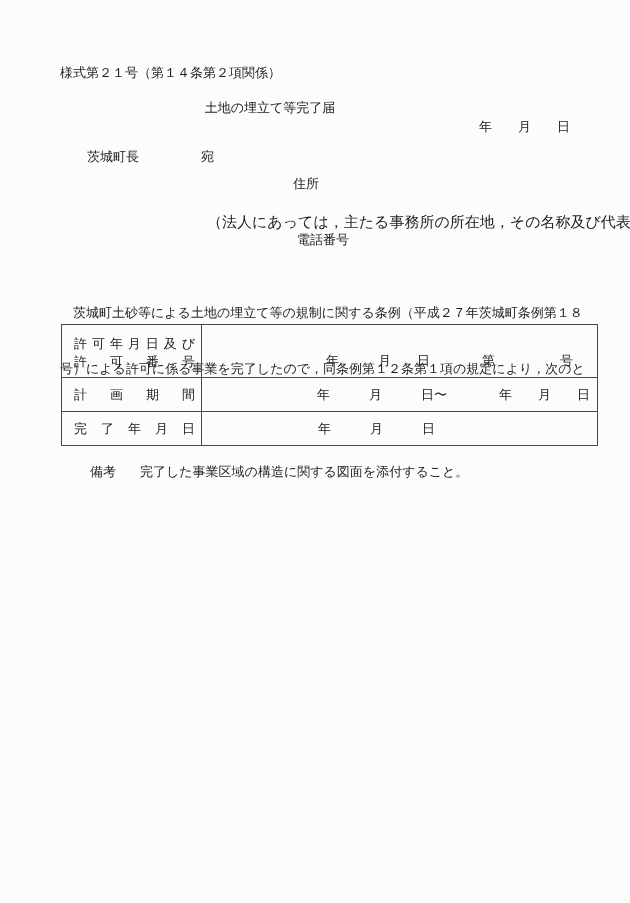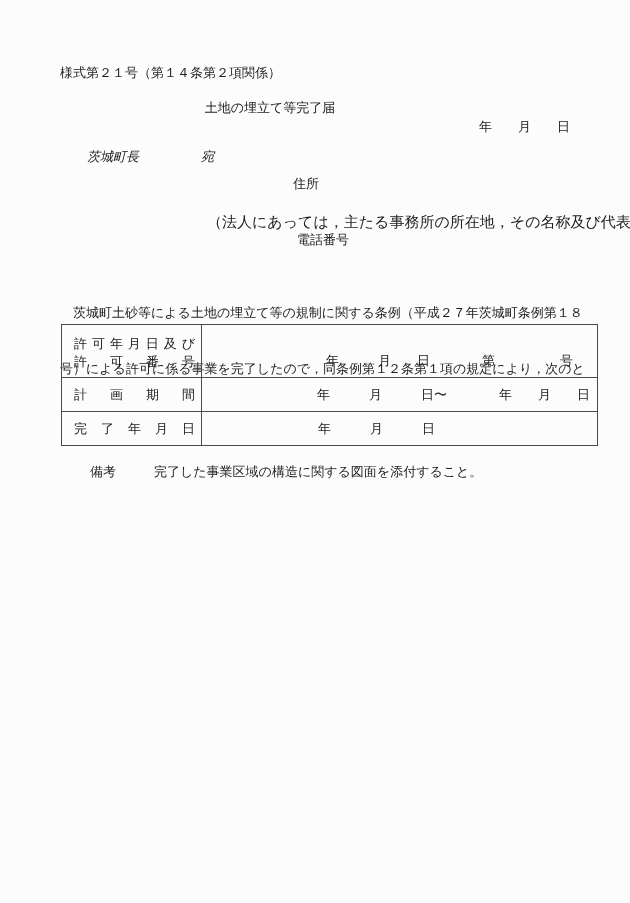--- a/index.html
+++ b/index.html
@@ -13,21 +13,21 @@
     font-size: 13px;
     line-height: 1;
     color: #1c1c1c;
     overflow: hidden;
   }
   .abs { position: absolute; white-space: pre; }
 
   .form-number    { left: 60px;  top: 66px; }
   .doc-title      { left: 0; top: 101px; width: 540px; text-align: center; white-space: pre; }
   .date-line      { left: 479px; top: 120px; }
-  .addressee      { left: 74px;  top: 137px; font-style: italic; }
+  .addressee      { left: 74px;  top: 137px; }
   .addressee-suffix { margin-left: 62px; }
 
   .address-label  { left: 293px; top: 177px; }
   .declarant-line { left: 253px; top: 196px; }
   .name-label     { margin-left: 16px; }
   .corporate-note { left: 207px; top: 215px; font-size: 15px; }
   .phone-label    { left: 297px; top: 233px; }
 
   .body-par { left: 60px; top: 268px; line-height: 18.5px; }
   .body-par div { white-space: pre; font-family: Liberation Mono, monospace; }
@@ -58,21 +58,21 @@
     display: flex;
     align-items: center;
     white-space: pre;
     overflow: hidden;
   }
   .t-row-1 .t-value-cell { align-items: flex-end; padding-bottom: 10px; padding-left: 124px; }
   .t-row-2 .t-value-cell { padding-left: 115px; }
   .t-row-3 .t-value-cell { padding-left: 116px; }
 
   .remarks { left: 77px; top: 452px; }
-  .remarks-text { margin-left: 38px; }
+  .remarks-text { margin-left: 24px; }
 </style>
 </head>
 <body>
 
 <div class="page">
 
   <div class="abs form-number">様式第２１号（第１４条第２項関係）</div>
 
   <div class="doc-title abs">土地の埋立て等完了届</div>
 

